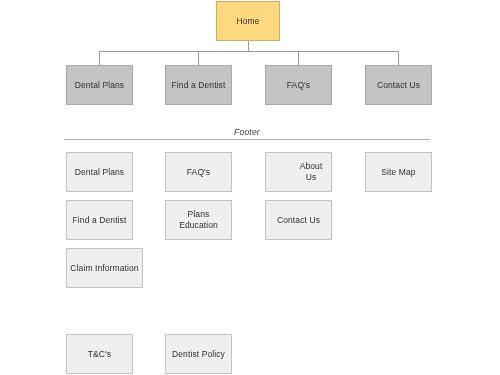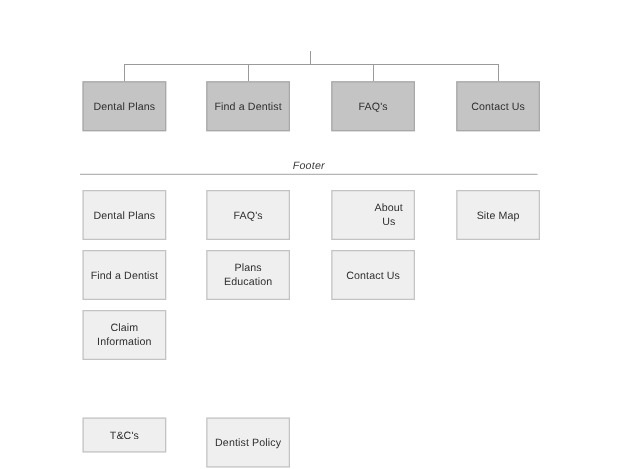--- a/index.html
+++ b/index.html
@@ -92,20 +92,23 @@
 
   <svg id="connectors" width="500" height="375" viewBox="0 0 500 375">
       <line x1="248.5" y1="41" x2="248.5" y2="51" stroke="#9a9a9a" stroke-width="1" shape-rendering="crispEdges"></line>
       <line x1="99" y1="51.5" x2="398" y2="51.5" stroke="#9a9a9a" stroke-width="1" shape-rendering="crispEdges"></line>
       <line x1="99.5" y1="51" x2="99.5" y2="65" stroke="#9a9a9a" stroke-width="1" shape-rendering="crispEdges"></line>
       <line x1="198.5" y1="51" x2="198.5" y2="65" stroke="#9a9a9a" stroke-width="1" shape-rendering="crispEdges"></line>
       <line x1="298.5" y1="51" x2="298.5" y2="65" stroke="#9a9a9a" stroke-width="1" shape-rendering="crispEdges"></line>
       <line x1="398.5" y1="51" x2="398.5" y2="65" stroke="#9a9a9a" stroke-width="1" shape-rendering="crispEdges"></line>
     </svg>
 
+  <div class="node root" style="left: 216px; top: 1px; width: 64px; height: 40px;">
+    <span>Home</span>
+  </div>
 
   <div id="level1-layer">
       <div class="node level1" style="left: 66px; top: 65px; width: 67px; height: 40px;">
         <span>Dental Plans</span>
       </div>
       <div class="node level1" style="left: 165px; top: 65px; width: 67px; height: 40px;">
         <span>Find a Dentist</span>
       </div>
       <div class="node level1" style="left: 265px; top: 65px; width: 67px; height: 40px;">
         <span>FAQ's</span>
@@ -134,27 +137,27 @@
       </div>
       <div class="node footer-node" style="left: 66px; top: 200px; width: 67px; height: 40px;">
         <span>Find a Dentist</span>
       </div>
       <div class="node footer-node" style="left: 165px; top: 200px; width: 67px; height: 40px;">
         <span>Plans Education</span>
       </div>
       <div class="node footer-node" style="left: 265px; top: 200px; width: 67px; height: 40px;">
         <span>Contact Us</span>
       </div>
-      <div class="node footer-node" style="left: 66px; top: 248px; width: 67px; height: 40px;">
+      <div class="node footer-node" style="left: 66px; top: 248px; width: 77px; height: 40px;">
         <span>Claim Information</span>
       </div>
     </div>
 
   <div id="disclaimer-layer">
-      <div class="node disclaimer-node" style="left: 66px; top: 334px; width: 67px; height: 28px;">
+      <div class="node disclaimer-node" style="left: 66px; top: 334px; width: 67px; height: 40px;">
         <span>T&amp;C's</span>
       </div>
       <div class="node disclaimer-node" style="left: 165px; top: 334px; width: 67px; height: 40px;">
         <span>Dentist Policy</span>
       </div>
     </div>
 
 </div>
 
 </body></html>

